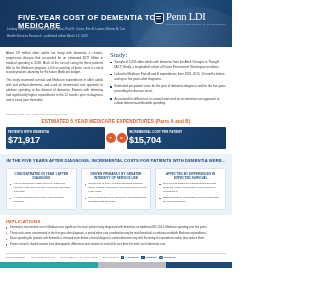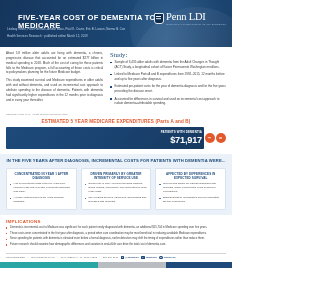--- a/index.html
+++ b/index.html
@@ -81,21 +81,21 @@
     text-align:center;color:#e0582c;font-size:4.6px;font-weight:bold;
     letter-spacing:.15px;padding:3px 0 3px 0;
   }
   .stats{
     display:flex;align-items:stretch;justify-content:center;
     padding:0 6px;gap:0;
   }
   .stat{
     flex:1;background:#1d4a7a;
     background:linear-gradient(135deg,#1d4a7a 0%,#1a4270 55%,#16395f 100%);
-    border-radius:1px;padding:4px 2px 4px 2px;text-align:right;position:relative;
+    border-radius:1px;padding:4px 2px 4px 2px;text-align:left;position:relative;
     min-width:0;
   }
   .stat-label{
     color:#ffffff;font-size:2.9px;font-weight:bold;line-height:1.35;
     letter-spacing:.15px;margin-bottom:1.5px;
   }
   .stat-value{
     color:#ffffff;font-size:9.2px;font-weight:bold;letter-spacing:-.2px;line-height:1;
   }
   .op{
@@ -220,20 +220,24 @@
 
     <div class="op">
       <span class="op-circle">−</span>
     </div>
 
 
     <div class="op">
       <span class="op-circle">=</span>
     </div>
 
+    <div class="stat">
+      <div class="stat-label">INCREMENTAL COST PER PATIENT</div>
+      <div class="stat-value">$15,704</div>
+    </div>
   </div>
 
   <div class="lb">
     <div class="lb-head">IN THE FIVE YEARS AFTER DIAGNOSIS, INCREMENTAL COSTS FOR PATIENTS WITH DEMENTIA WERE...</div>
     <div class="cols">
 
       <div class="col">
         <div class="col-h">CONCENTRATED IN YEAR 1 AFTER DIAGNOSIS</div>
         <ul>
           <li>Half of incremental costs in the five years were incurred in the first year after a dementia diagnosis was made.</li>

